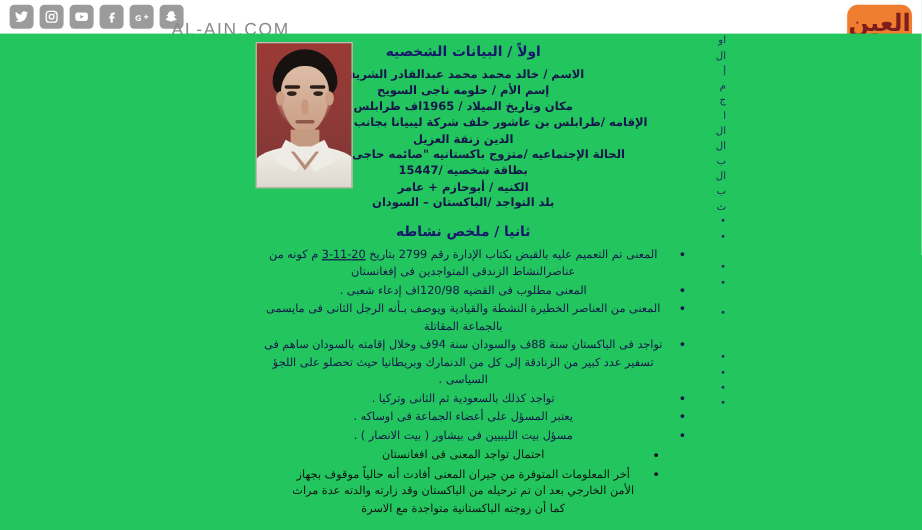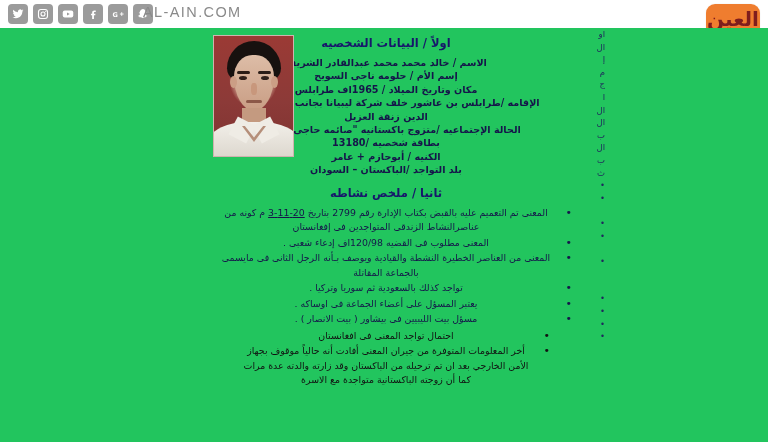--- a/index.html
+++ b/index.html
@@ -36,21 +36,21 @@
     border-radius: 4px;
     background: #9b9b9b;
     display: flex;
     align-items: center;
     justify-content: center;
   }
   .soc svg { display: block; }
   #site-name {
     position: absolute;
     left: 143px;
-    top: 4px;
+    top: 17px;
     font-size: 14.5px;
     letter-spacing: 1.4px;
     color: #8a8a8a;
     font-family: "Liberation Sans", sans-serif;
     font-weight: 400;
   }
 
   
   #logo {
     position: absolute;
@@ -392,34 +392,35 @@
 
       <h2 class="heading">اولاً / البيانات الشخصيه</h2>
 
       <div class="kv-list">
         <span class="line">الاسم / خالد محمد محمد عبدالقادر الشريف</span>
         <span class="line">إسم الأم / حلومه ناجى  السويح</span>
         <span class="line">مكان وتاريخ الميلاد / 1965اف طرابلس</span>
         <span class="line">الإقامه /طرابلس بن عاشور خلف شركة ليبيانا بجانب مدرسة صلاح</span>
         <span class="line">الدين زنقة العزيل</span>
         <span class="line">الحالة الإجتماعيه /متزوج باكستانيه "صائمه حاجى طهماس</span>
-        <span class="line">بطاقة شخصيه /13180</span>
+        <span class="line">بطاقة شخصيه /15447</span>
         <span class="line">الكنيه / أبوحازم + عامر</span>
         <span class="line">بلد التواجد /الباكستان – السودان</span>
       </div>
     </section>
 
     <section class="section2">
       <h2 class="heading">ثانيا / ملخص نشاطه</h2>
 
       <ul class="bullets">
         <li>المعنى تم التعميم عليه بالقبض بكتاب الإدارة رقم 2799 بتاريخ <span class="ul-date">20-11-3</span> م  كونه من عناصرالنشاط الزندقى المتواجدين فى إفغانستان</li>
         <li>المعنى مطلوب فى القضيه 120/98اف إدعاء شعبى .</li>
         <li>المعنى من العناصر الخطيرة النشطة والقيادية ويوصف بـأنه الرجل الثانى فى مايسمى بالجماعة المقاتلة</li>
-        <li>تواجد كذلك بالسعودية ثم سوريا وتركيا .</li>
+        <li>تواجد فى الباكستان سنة 88ف والسودان سنة 94ف وخلال إقامته بالسودان ساهم فى تسفير عدد كبير من الزنادقة إلى كل من الدنمارك وبريطانيا حيث  تحصلو على اللجؤ السياسى .</li>
+        <li>تواجد كذلك بالسعودية ثم الثانى وتركيا .</li>
         <li>يعتبر المسؤل على أعضاء الجماعة فى اوساكه .</li>
         <li>مسؤل بيت الليبيين فى بيشاور ( بيت الانصار ) .</li>
       </ul>
     </section>
 
     <section class="tail-block">
       <ul class="bullets narrow">
         <li>احتمال تواجد المعنى فى افغانستان</li>
         <li>أخر المعلومات المتوفرة من جيران المعنى أفادت أنه حالياً موقوف بجهاز الأمن الخارجي بعد ان تم ترحيله من الباكستان وقد زارته والدته عدة مرات كما  أن زوجته الباكستانية متواجدة مع الاسرة</li>
 

